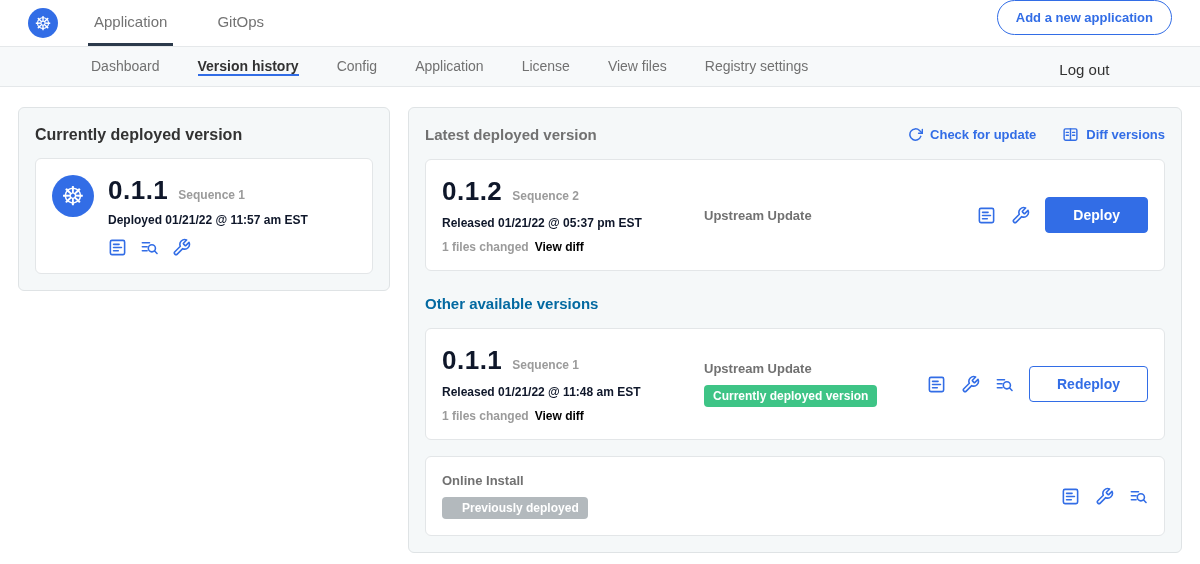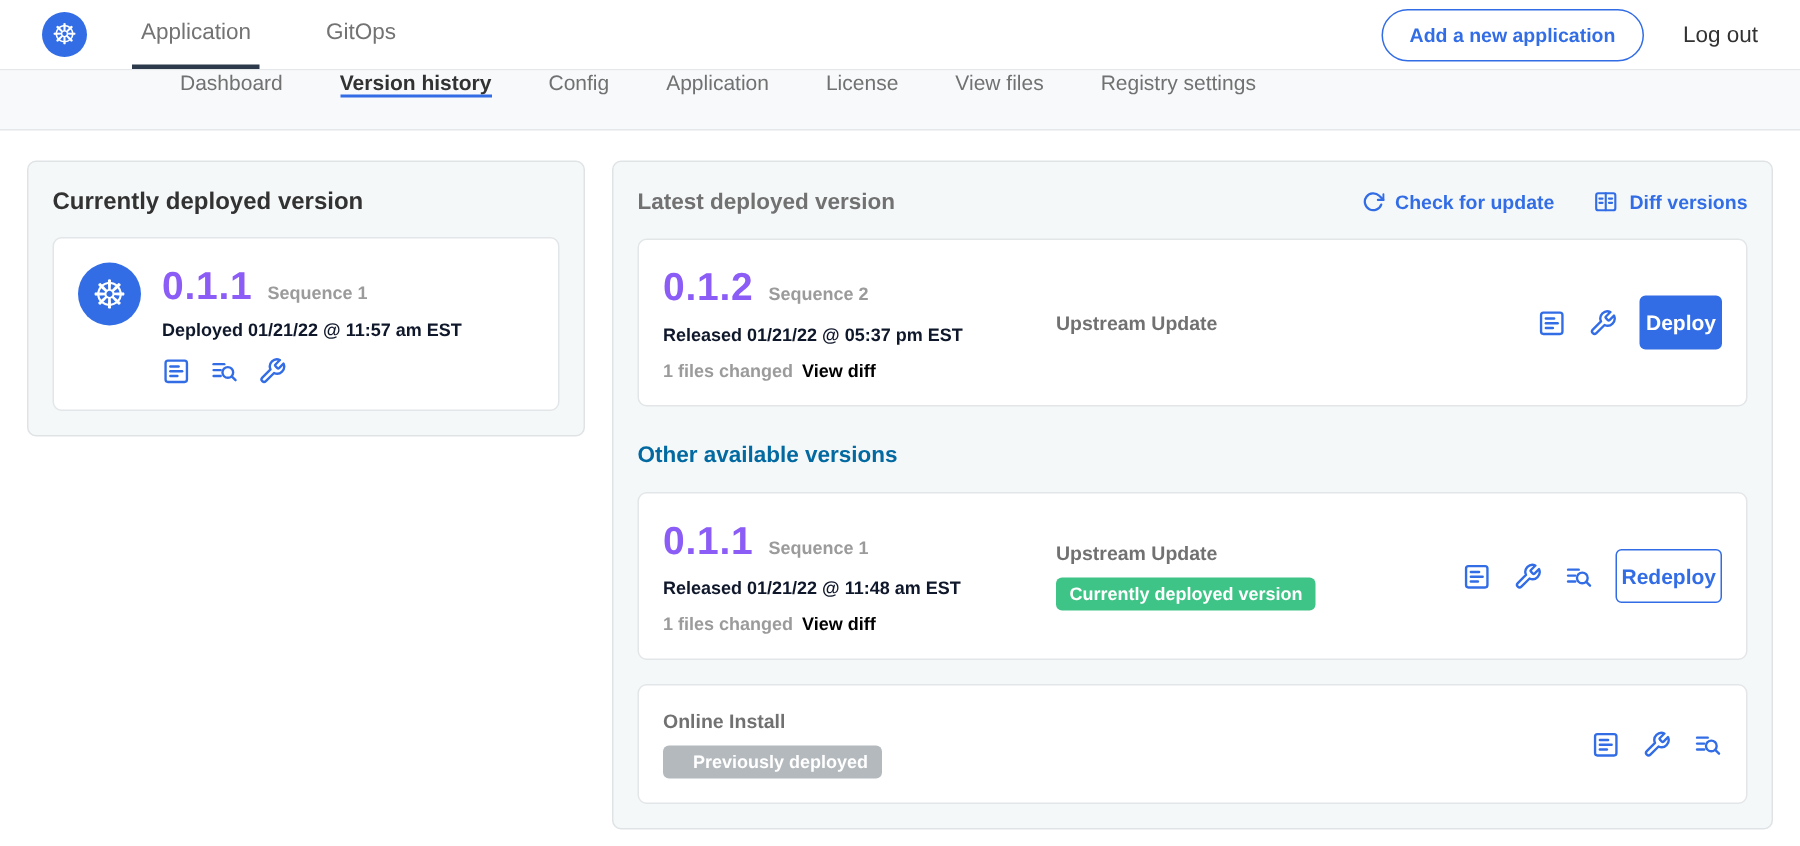--- a/index.html
+++ b/index.html
@@ -27,35 +27,35 @@
     display: flex; align-items: center; justify-content: center;
     font-size: 19px; line-height: 1;
   }
   .top-tab {
     display: flex; align-items: center;
     padding: 0 6px; margin-right: 38px;
     font-size: 15px; font-weight: normal; color: #737373;
     border-bottom: 3px solid transparent; cursor: pointer;
   }
   .top-tab.active { border-bottom-color: #2c3a4b; }
-  .topbar-right { margin-left: auto; display: flex; align-items: center; gap: 26px; }
+  .topbar-right { margin-left: auto; display: flex; align-items: center; gap: 26px; flex-direction: column; }
   .add-app-btn {
     border: 1px solid #326de6; background: #fff; color: #326de6;
     font-family: inherit; font-weight: bold; font-size: 13px;
     padding: 9px 18px; border-radius: 19px; cursor: pointer;
   }
   .logout { font-size: 15px; cursor: pointer; }
 
   
   .subnav {
     height: 40px;
     background: #f7f9fa;
     border-bottom: 1px solid #e5e8ea;
-    display: flex; align-items: flex-start;
-    padding-left: 120px;
+    display: flex; align-items: center;
+    padding-left: 91px;
   }
   .subnav-tab {
     display: flex; align-items: center;
     margin-right: 38px;
     font-size: 14px; color: #717171;
     border-bottom: 2px solid transparent;
     cursor: pointer; white-space: nowrap;
   }
   .subnav-tab.active { color: #323232; font-weight: bold; border-bottom-color: #326de6; }
 
@@ -77,21 +77,21 @@
     background: #fff;
     border: 1px solid #e3e6e8;
     border-radius: 6px;
     padding: 16px;
   }
 
   
   .deployed-card { display: flex; gap: 14px; align-items: flex-start; }
   .k8s-logo.big { width: 42px; height: 42px; font-size: 26px; flex: 0 0 42px; }
   .version-line { display: flex; align-items: baseline; gap: 10px; }
-  .version-number { font-size: 26px; font-weight: bold; color: #8b5cf6; letter-spacing: .5px; text-align: center; }
+  .version-number { font-size: 26px; font-weight: bold; color: #0f172a; letter-spacing: .5px; text-align: center; }
   .sequence { font-size: 12px; font-weight: bold; color: #9b9b9b; }
   .date-line { font-size: 12px; font-weight: bold; color: #0f172a; margin: 7px 0 11px; }
   .icon-row { display: flex; align-items: center; gap: 13px; }
   .icon-btn { display: inline-flex; cursor: pointer; }
 
   
   .right-header { display: flex; align-items: center; justify-content: space-between; margin: 2px 0 16px; }
   .right-actions { display: flex; align-items: center; gap: 26px; }
   .link-action {
     display: flex; align-items: center; gap: 7px;
@@ -112,21 +112,21 @@
   .badge {
     display: inline-block; margin-top: 9px;
     font-size: 12px; font-weight: bold; color: #fff;
     padding: 4px 9px; border-radius: 4px;
   }
   .badge.green { background: #3ec486; }
   .badge.gray { background: #b3b9bd; padding-left: 20px; }
 
   .btn {
     font-family: inherit; font-size: 14px; font-weight: bold;
-    padding: 9px 3px; border-radius: 4px; cursor: pointer;
+    padding: 9px 27px; border-radius: 4px; cursor: pointer;
   }
   .btn.primary { background: #326de6; border: 1px solid #326de6; color: #fff; }
   .btn.outline { background: #fff; border: 1px solid #326de6; color: #326de6; }
 
   .other-title { margin: 24px 0 16px; font-size: 15px; font-weight: bold; color: #0369a1; }
 
   svg.ic { display: block; }
 </style>
 </head>
 <body>

